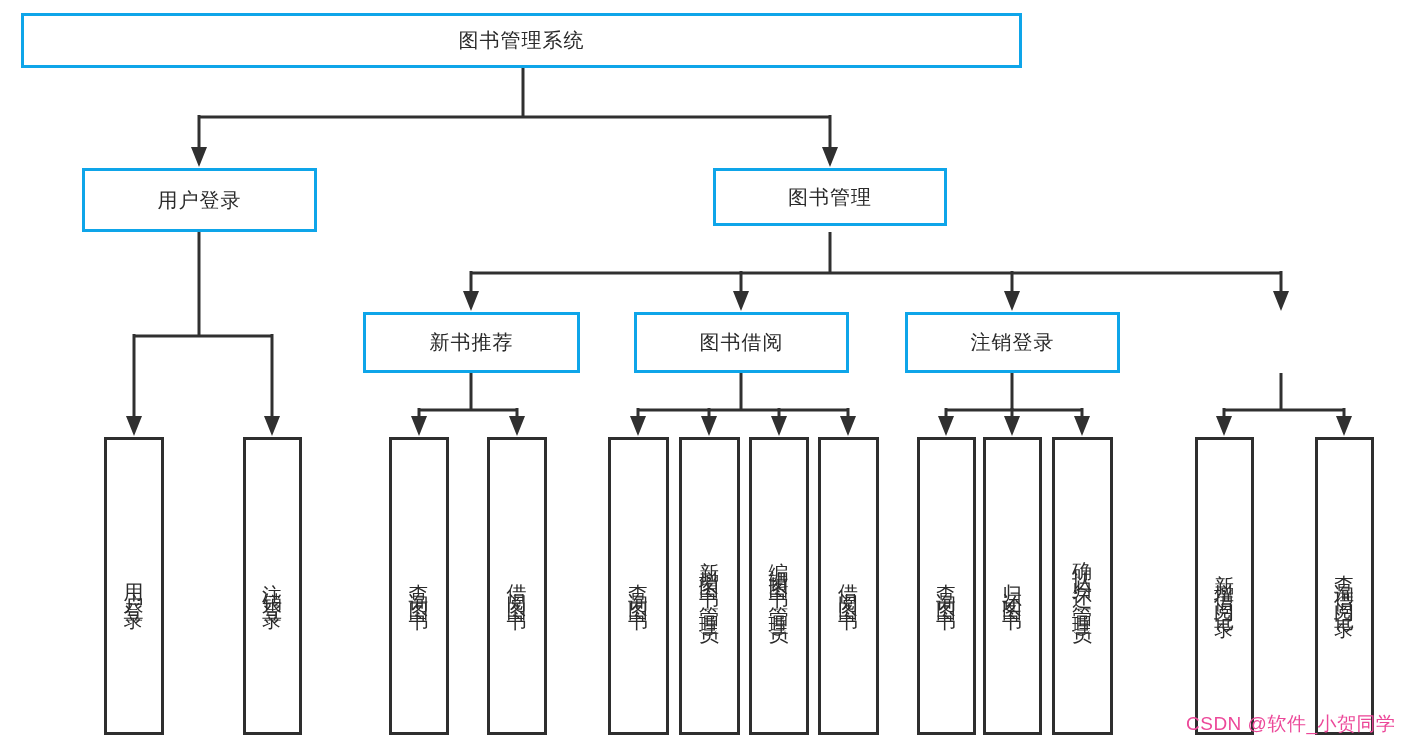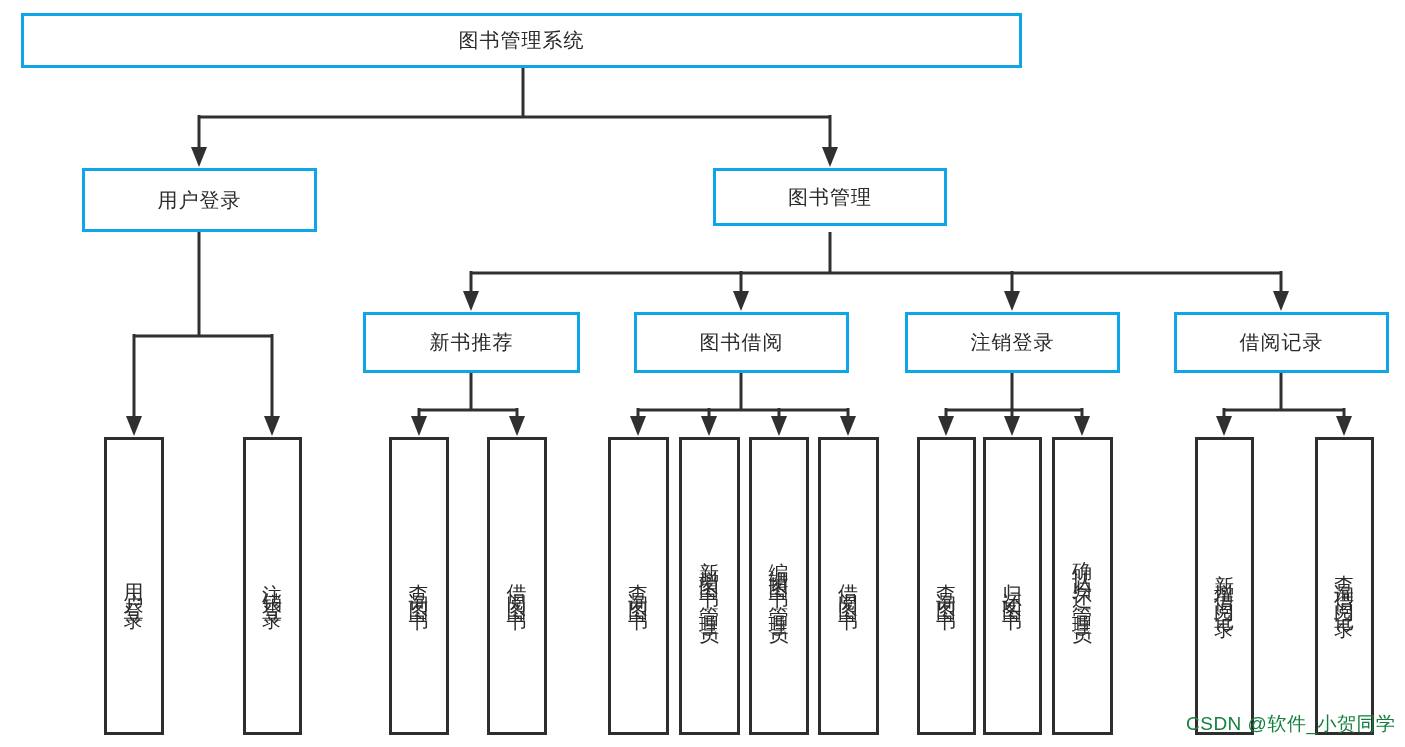--- a/index.html
+++ b/index.html
@@ -120,23 +120,20 @@
 
   <div class="hbox" style="left:363px;top:312px;width:217px;height:61px;">
     <span>新书推荐</span>
   </div>
   <div class="hbox" style="left:634px;top:312px;width:215px;height:61px;font-family:Liberation Mono, monospace;">
     <span>图书借阅</span>
   </div>
   <div class="hbox" style="left:905px;top:312px;width:215px;height:61px;">
     <span>注销登录</span>
   </div>
-  <div class="hbox" style="left:1174px;top:312px;width:215px;height:61px;">
-    <span>借阅记录</span>
-  </div>
 
   <div class="vbox" style="left:104px;top:437px;width:60px;height:298px;">
     <span>用户登录</span>
   </div>
   <div class="vbox" style="left:243px;top:437px;width:59px;height:298px;">
     <span>注销登录</span>
   </div>
 
   <div class="vbox" style="left:389px;top:437px;width:60px;height:298px;">
     <span>查询图书</span>
@@ -168,14 +165,14 @@
     <span>确认归还（管理员）</span>
   </div>
 
   <div class="vbox" style="left:1195px;top:437px;width:59px;height:298px;">
     <span>新增借阅记录</span>
   </div>
   <div class="vbox" style="left:1315px;top:437px;width:59px;height:298px;">
     <span>查询借阅记录</span>
   </div>
 
-  <div id="watermark" style="color: #15803d;">CSDN @软件_小贺同学</div>
+  <div id="watermark" style="color: #ec4899;">CSDN @软件_小贺同学</div>
 </div>
 
 </body></html>

